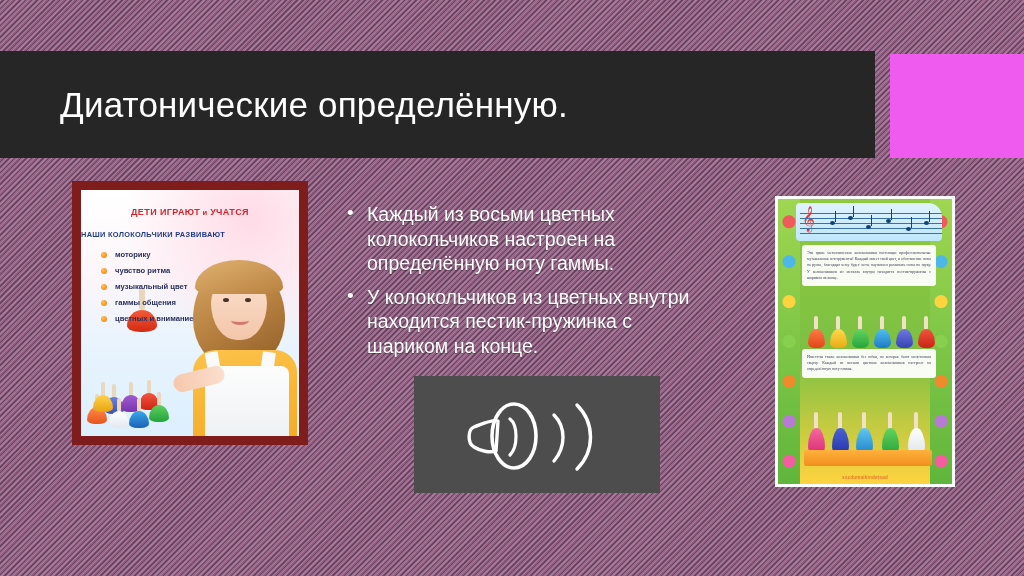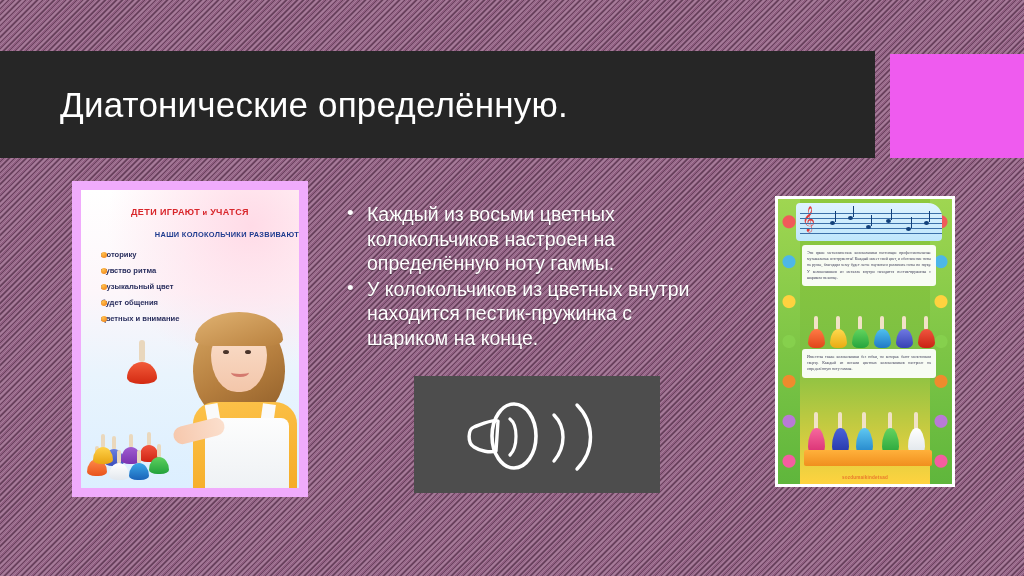--- a/index.html
+++ b/index.html
@@ -31,56 +31,57 @@
     padding-left:60px;
     white-space:nowrap;
   }
   #accent-block {
     position:absolute; left:890px; top:54px; width:134px; height:104px;
     background:#ef5bef;
   }
 
   
   #left-image-frame {
-    position:absolute; left:72px; top:181px; width:236px; height:316px;
-    background:#f0abfc;
+    position:absolute; left:72px; top:181px; width:236px; height:264px;
+    background:#7f1d1d;
     padding:9px;
   }
   .poster-left {
     width:100%; height:100%;
     position:relative; overflow:hidden;
     background:
       radial-gradient(circle at 78% 12%, #ffdbe7 0%, rgba(255,219,231,0) 46%),
       linear-gradient(180deg,#ffffff 0%,#fdf6fa 34%,#e9f4fd 62%,#dcefff 100%);
   }
   .poster-head {
     text-align:center;
     color:#d8262b;
     font-size:9px;
     font-weight:bold;
     letter-spacing:0.4px;
     margin-top:17px;
   }
   .poster-head .lower { color:#d8262b; font-size:7.5px; }
   .poster-sub {
-    text-align:right;
+    text-align:left;
     color:#1f3b8f;
     font-size:7.4px;
     font-weight:bold;
     letter-spacing:0.3px;
     margin-top:13px;
   }
   .poster-list { margin:11px 0 0 20px; position:relative; z-index:3; }
   .poster-list li {
     list-style:none;
     color:#2a2f5e;
     font-size:7.6px;
     font-weight:bold;
     margin-bottom:7px;
     position:relative;
+    padding-left:14px;
   }
   .poster-list li:before {
     content:"";
     position:absolute; left:0; top:2px;
     width:6px; height:6px; border-radius:50%;
     background:radial-gradient(circle at 35% 30%,#ffc14d,#f07a10);
   }
   
   .girl {
     position:absolute; right:-6px; bottom:0; width:128px; height:182px;
@@ -147,21 +148,21 @@
   #bullets {
     position:absolute; left:345px; top:202px; width:352px;
   }
   #bullets li {
     list-style:none;
     color:#ffffff;
     font-size:19.5px;
     line-height:24.5px;
     position:relative;
     padding-left:22px;
-    margin-bottom:1px;
+    margin-bottom:9px;
     text-shadow:0 1px 1px rgba(0,0,0,0.35);
   }
   #bullets li:before {
     content:"\2022";
     position:absolute; left:2px; top:-1px;
     color:#ffffff; font-size:19px;
   }
 
   
   #sound-box {
@@ -249,21 +250,21 @@
     <div class="poster-head">
       <span>ДЕТИ ИГРАЮТ</span><span class="lower"> и </span><span>УЧАТСЯ</span>
     </div>
 
     <div class="poster-sub">НАШИ КОЛОКОЛЬЧИКИ РАЗВИВАЮТ</div>
 
     <ul class="poster-list">
       <li>моторику</li>
       <li>чувство ритма</li>
       <li>музыкальный цвет</li>
-      <li>будет общения</li>
+      <li>гаммы общения</li>
       <li>цветных и внимание</li>
     </ul>
 
     <div class="bell-held">
       <div class="handle"></div>
         <div class="cup"></div>
     </div>
 
     <div class="bells-row">
       <div class="mini-bell" style="left:0px;bottom:4px;">

